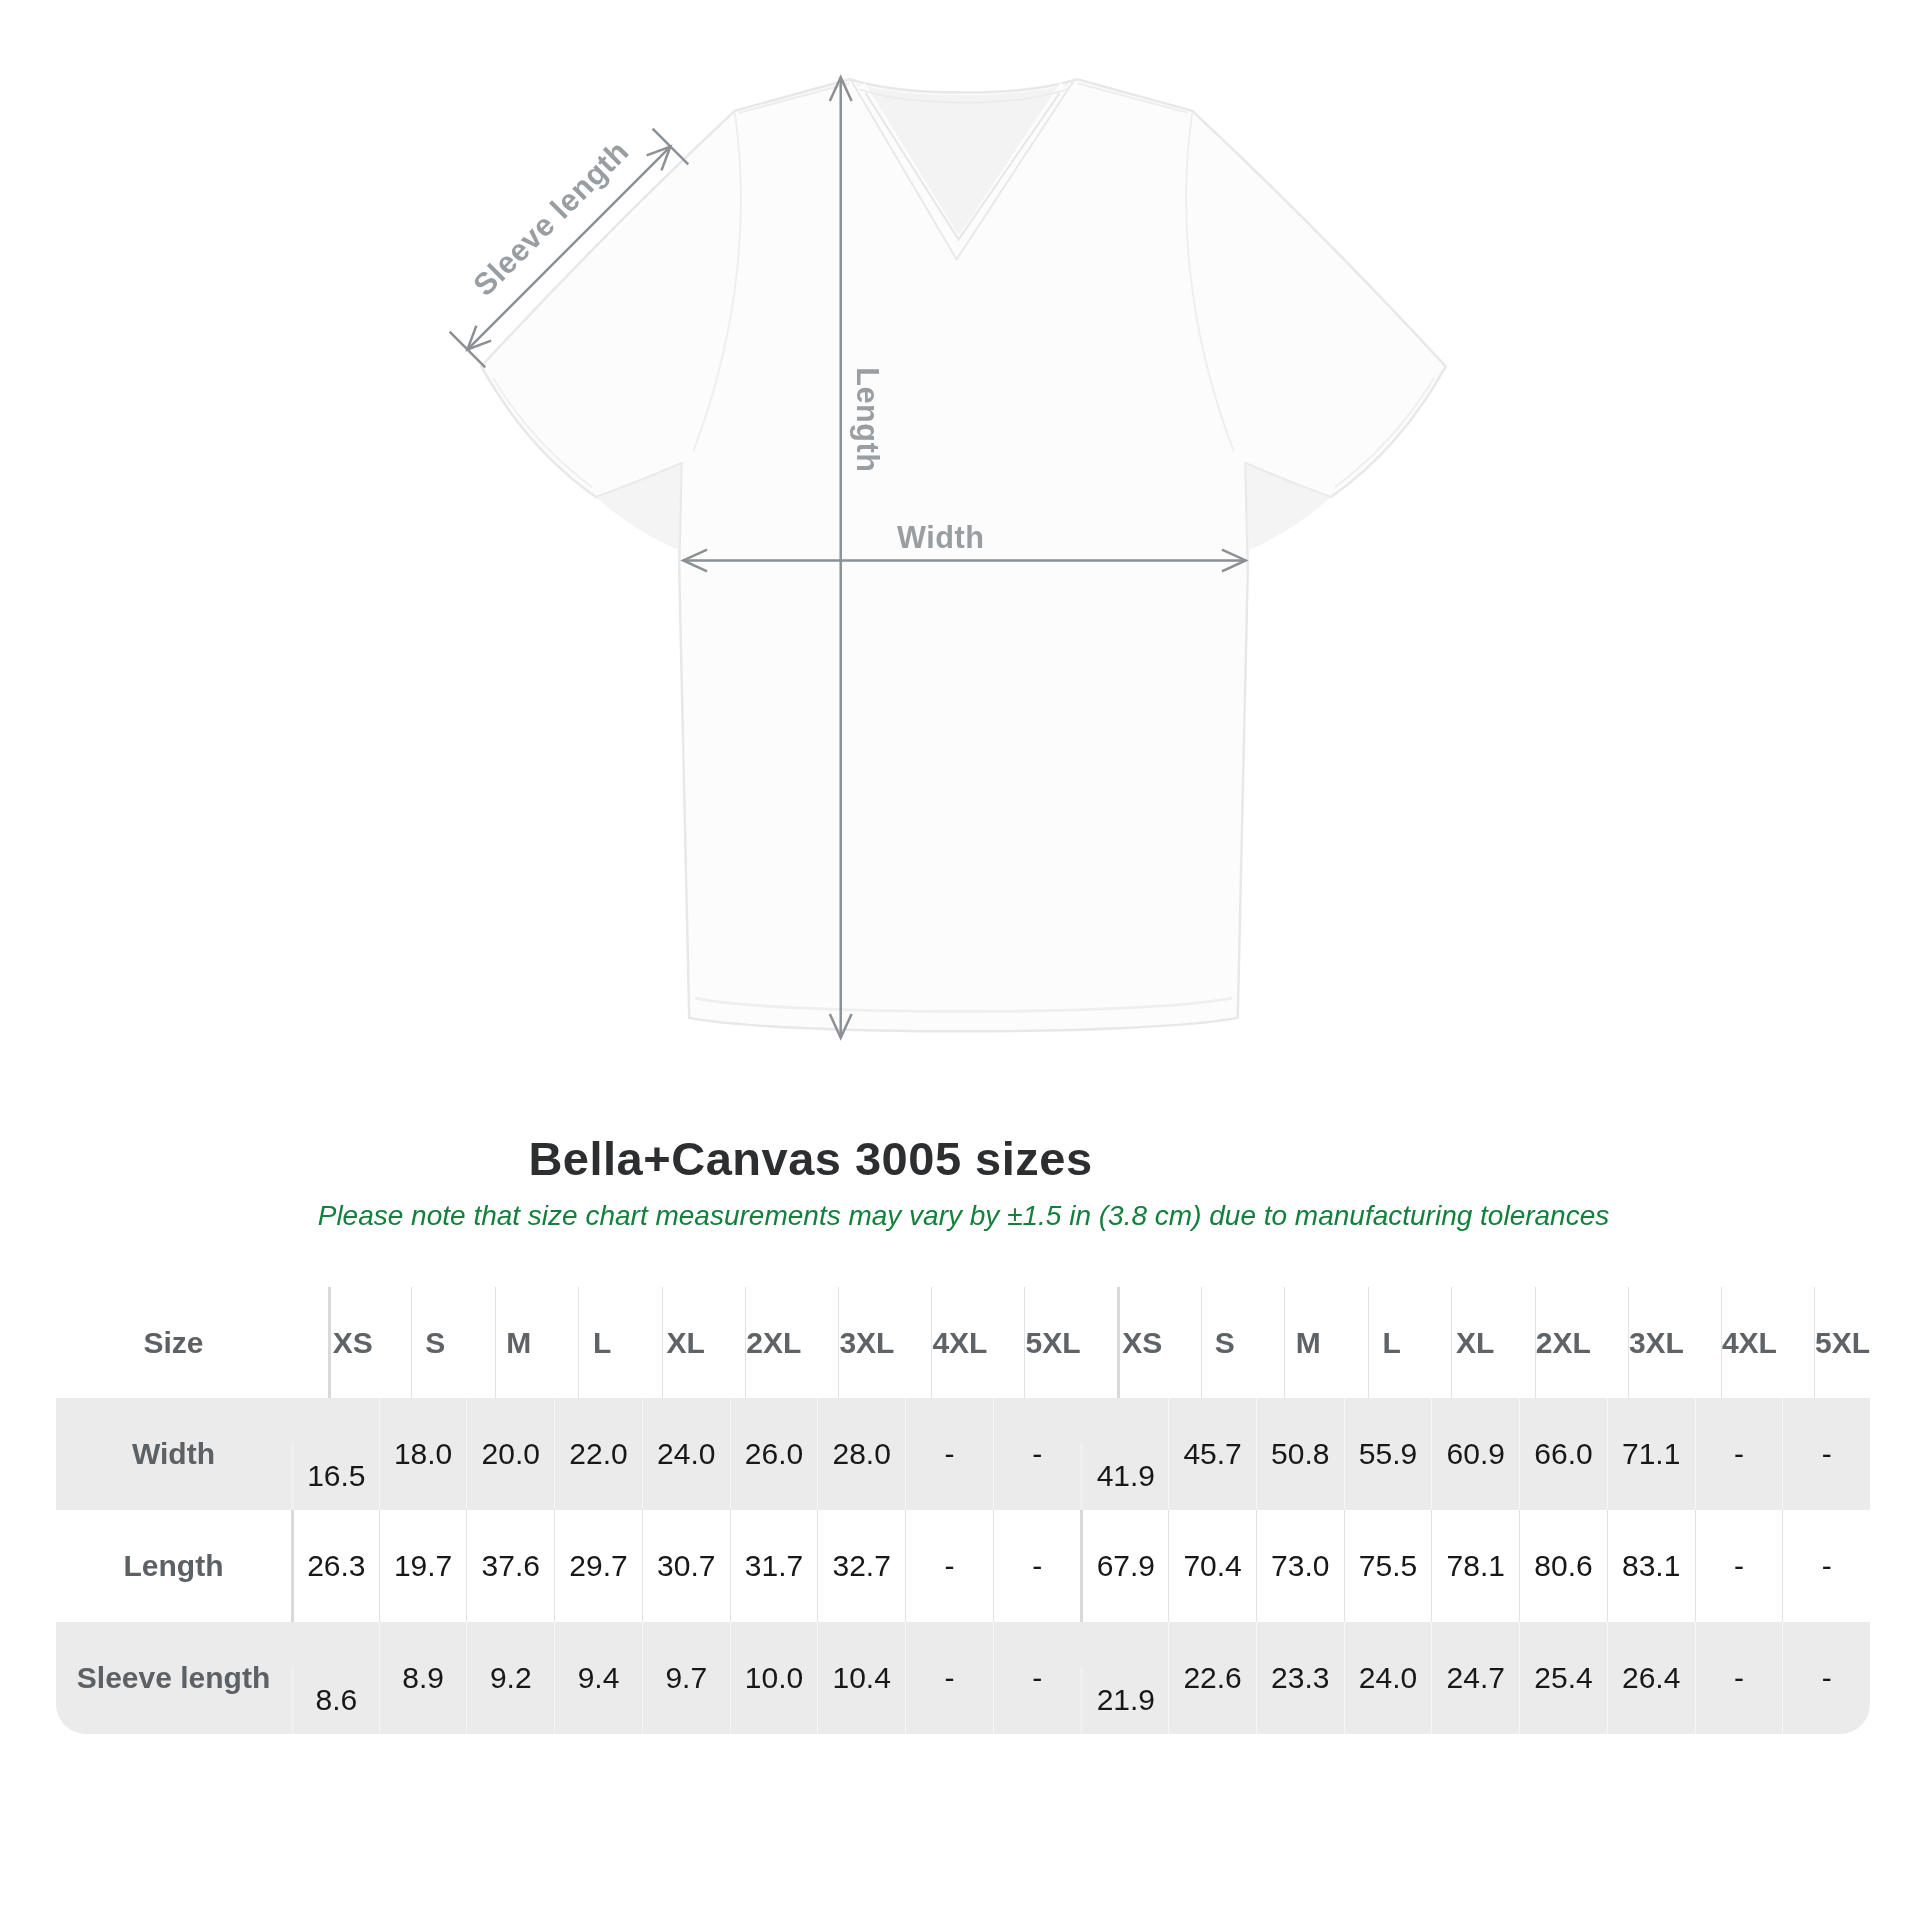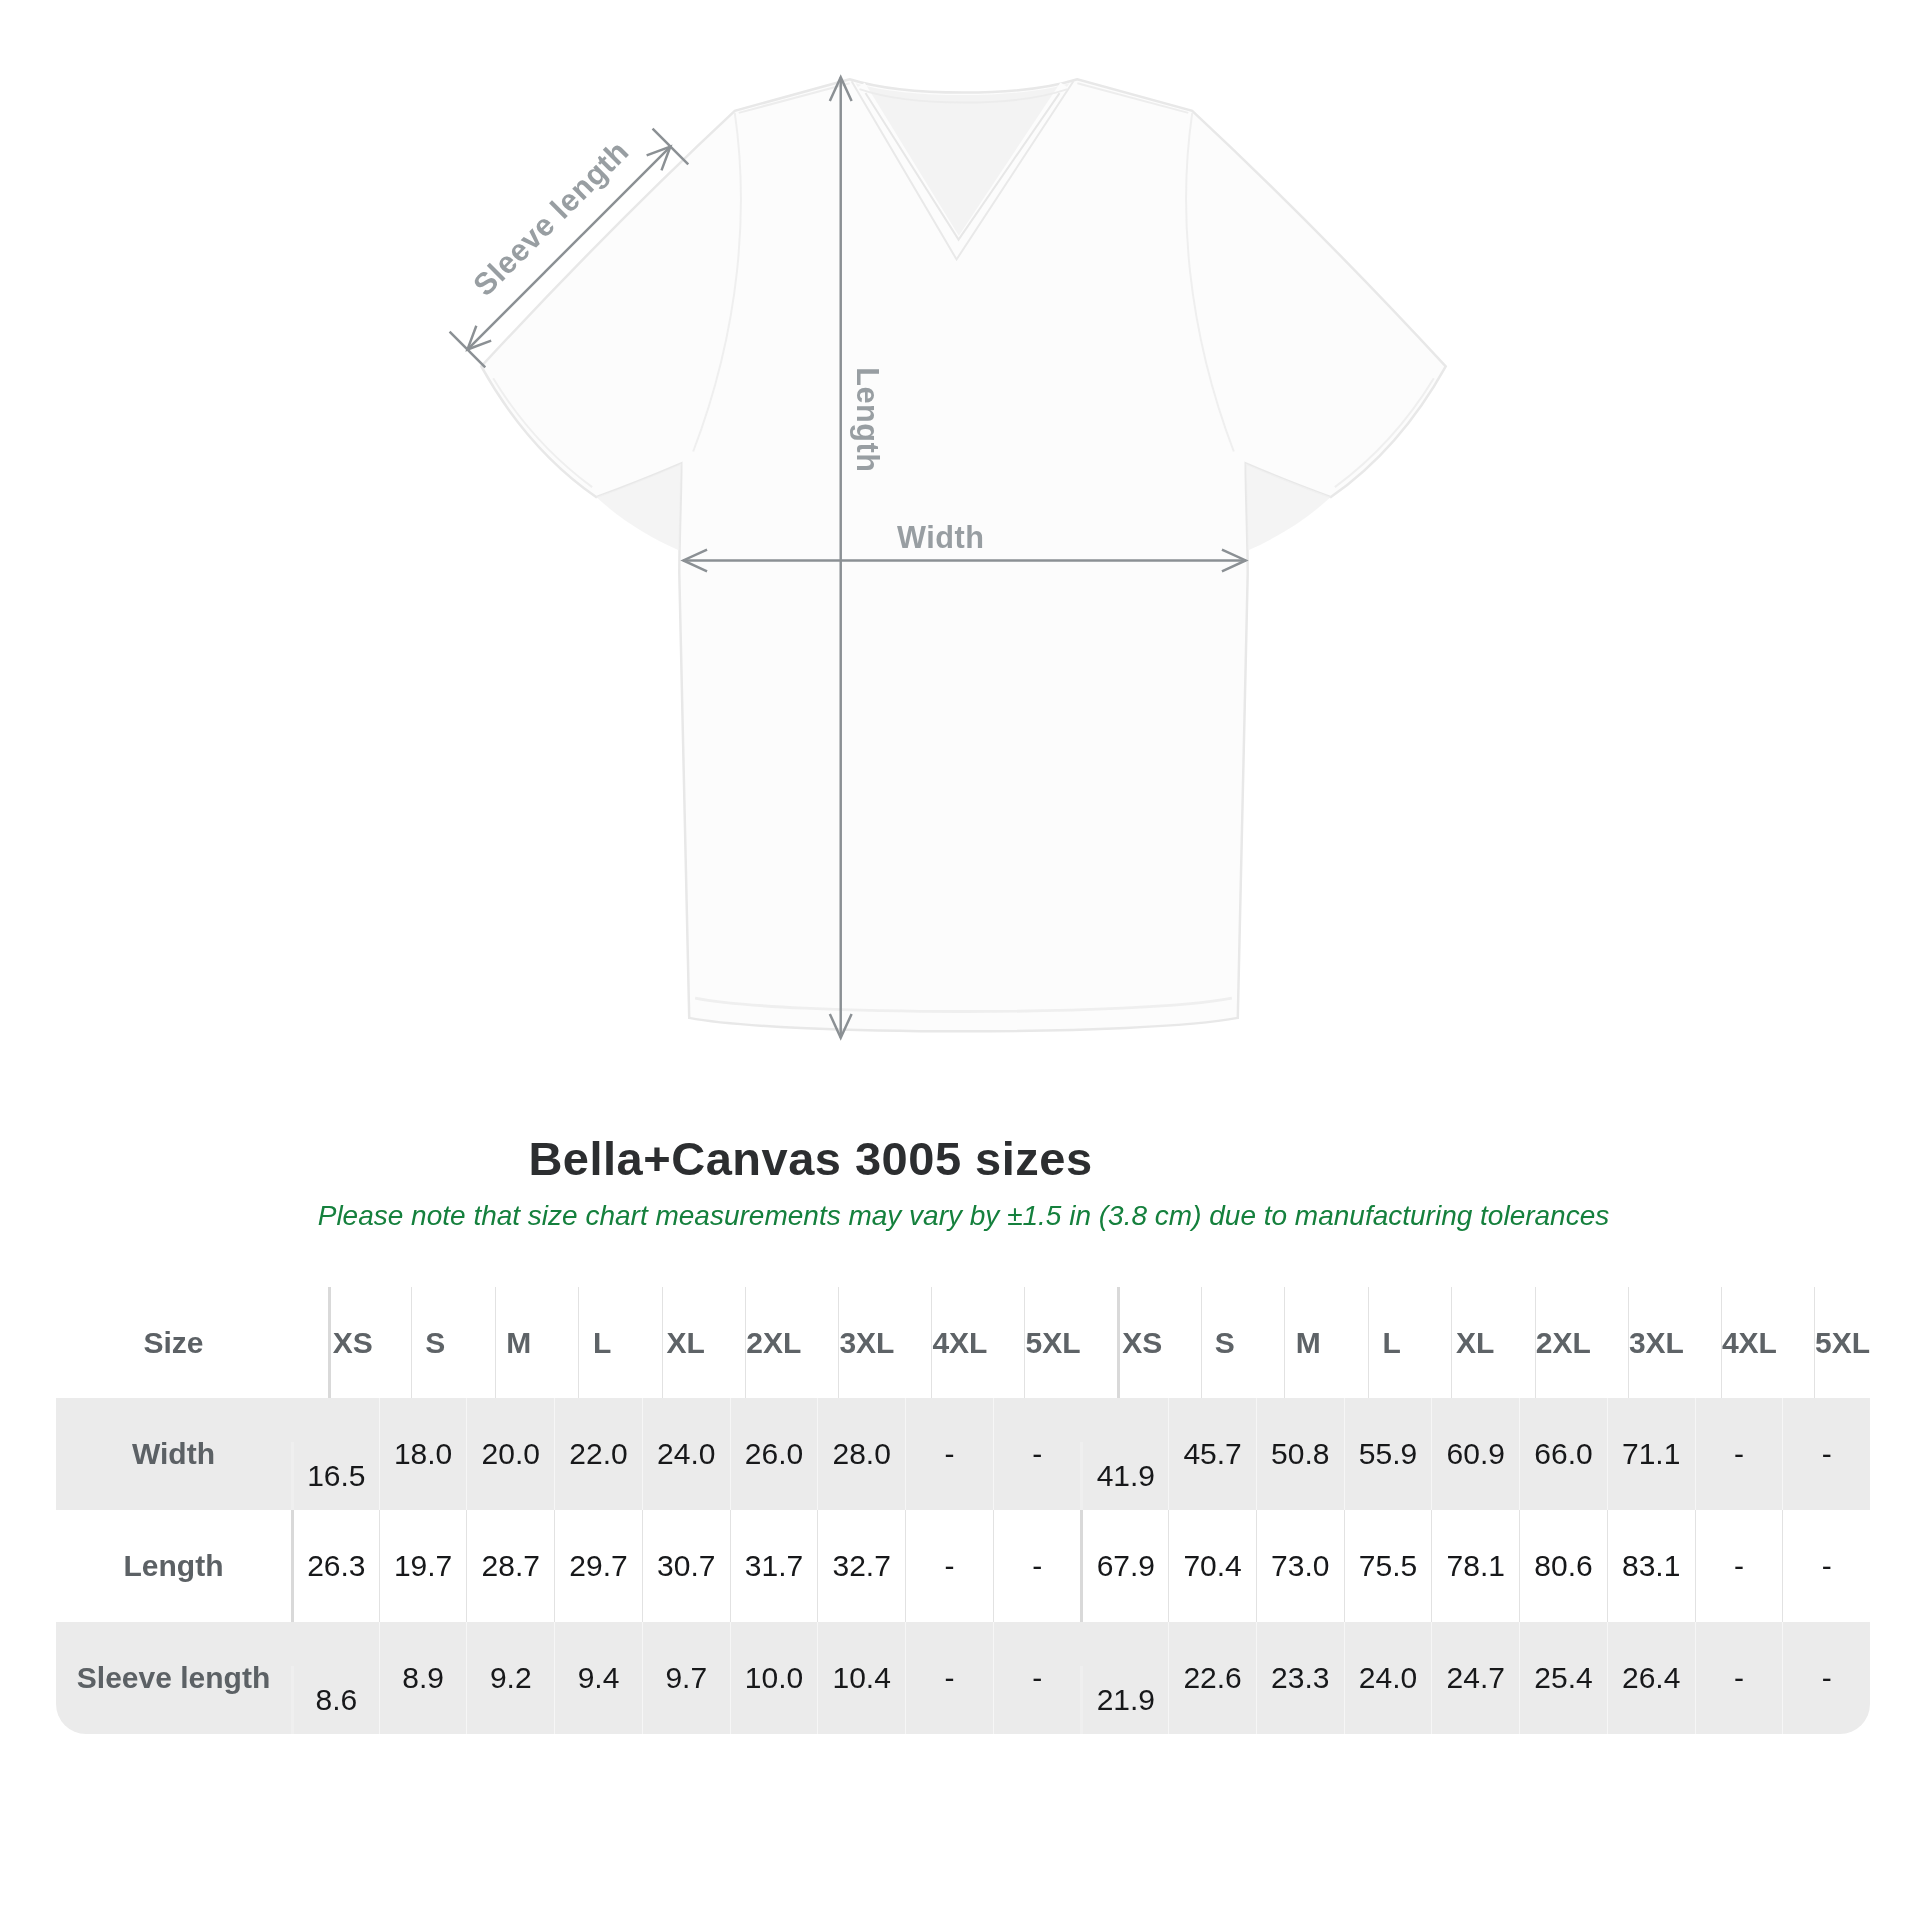--- a/index.html
+++ b/index.html
@@ -150,21 +150,21 @@
       <div class="cell">66.0</div>
       <div class="cell">71.1</div>
       <div class="cell">-</div>
       <div class="cell">-</div>
     </div>
 
     <div class="row data-row white">
       <div class="cell lbl">Length</div>
       <div class="cell sep-strong">26.3</div>
       <div class="cell">19.7</div>
-      <div class="cell">28.7</div>
+      <div class="cell">37.6</div>
       <div class="cell">29.7</div>
       <div class="cell">30.7</div>
       <div class="cell">31.7</div>
       <div class="cell">32.7</div>
       <div class="cell">-</div>
       <div class="cell">-</div>
       <div class="cell sep-strong">67.9</div>
       <div class="cell">70.4</div>
       <div class="cell">73.0</div>
       <div class="cell">75.5</div>

